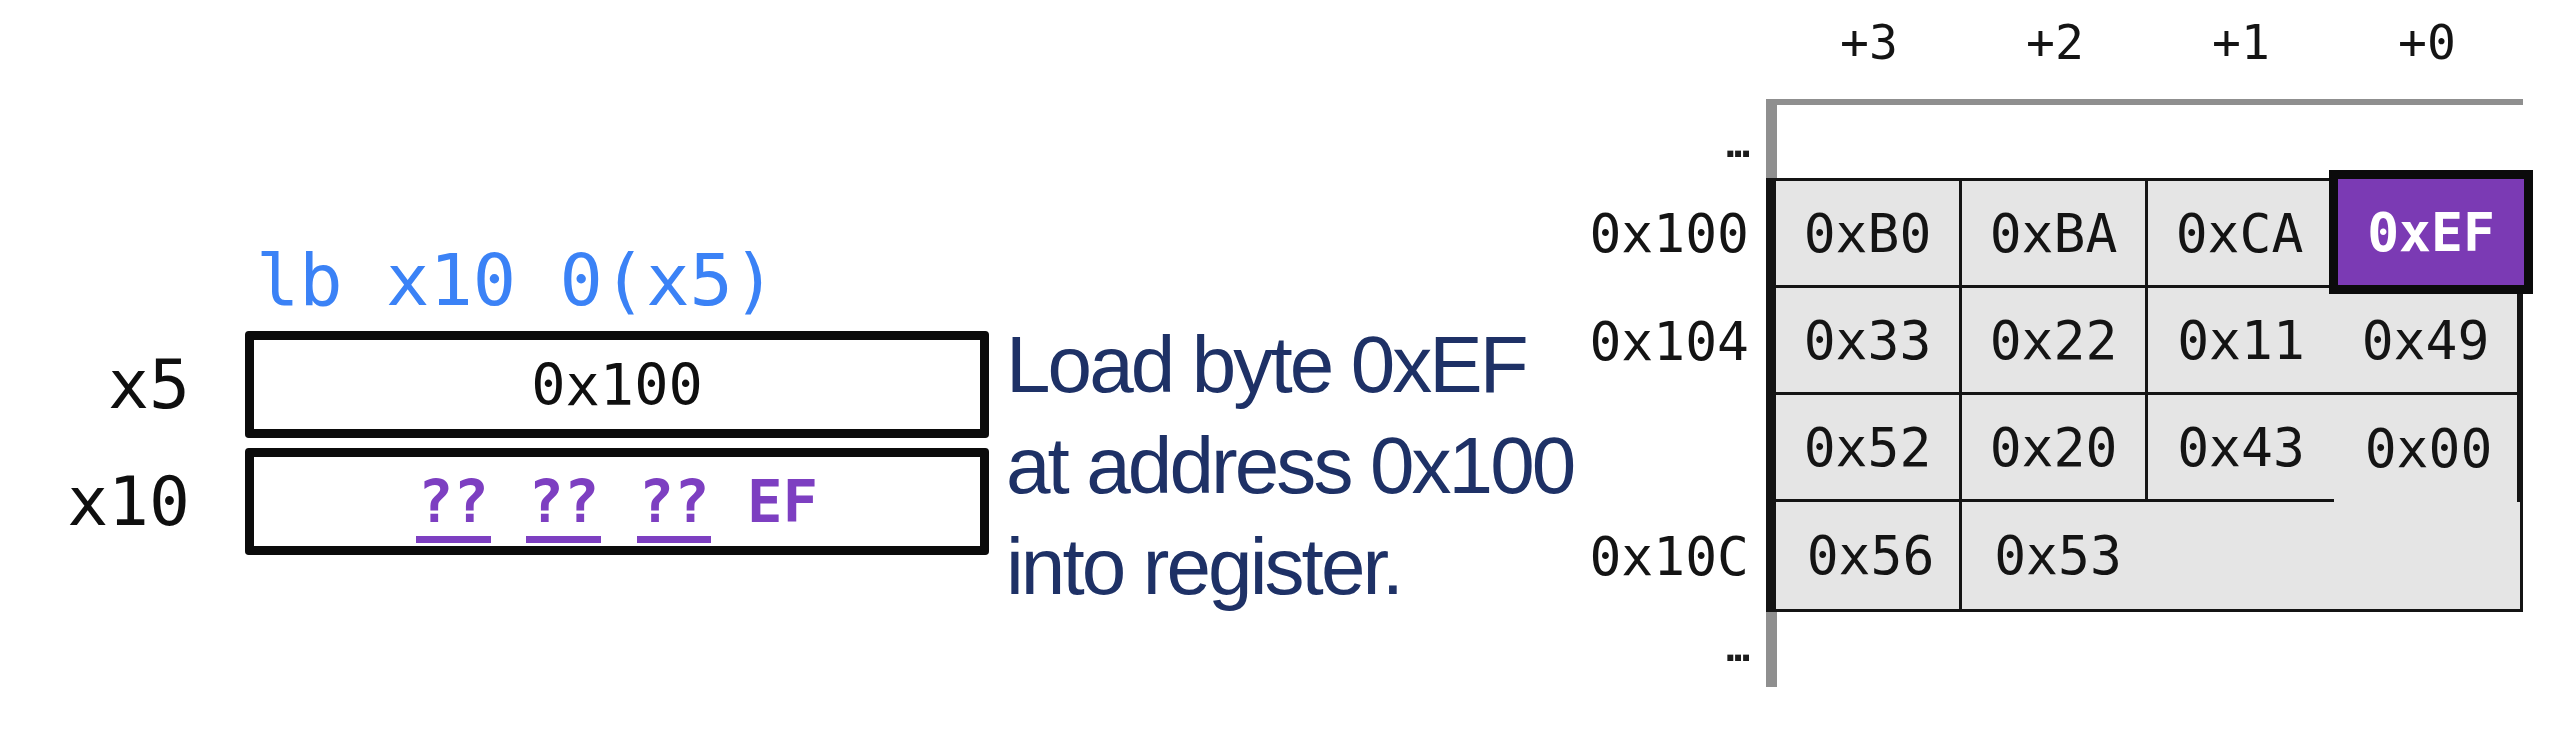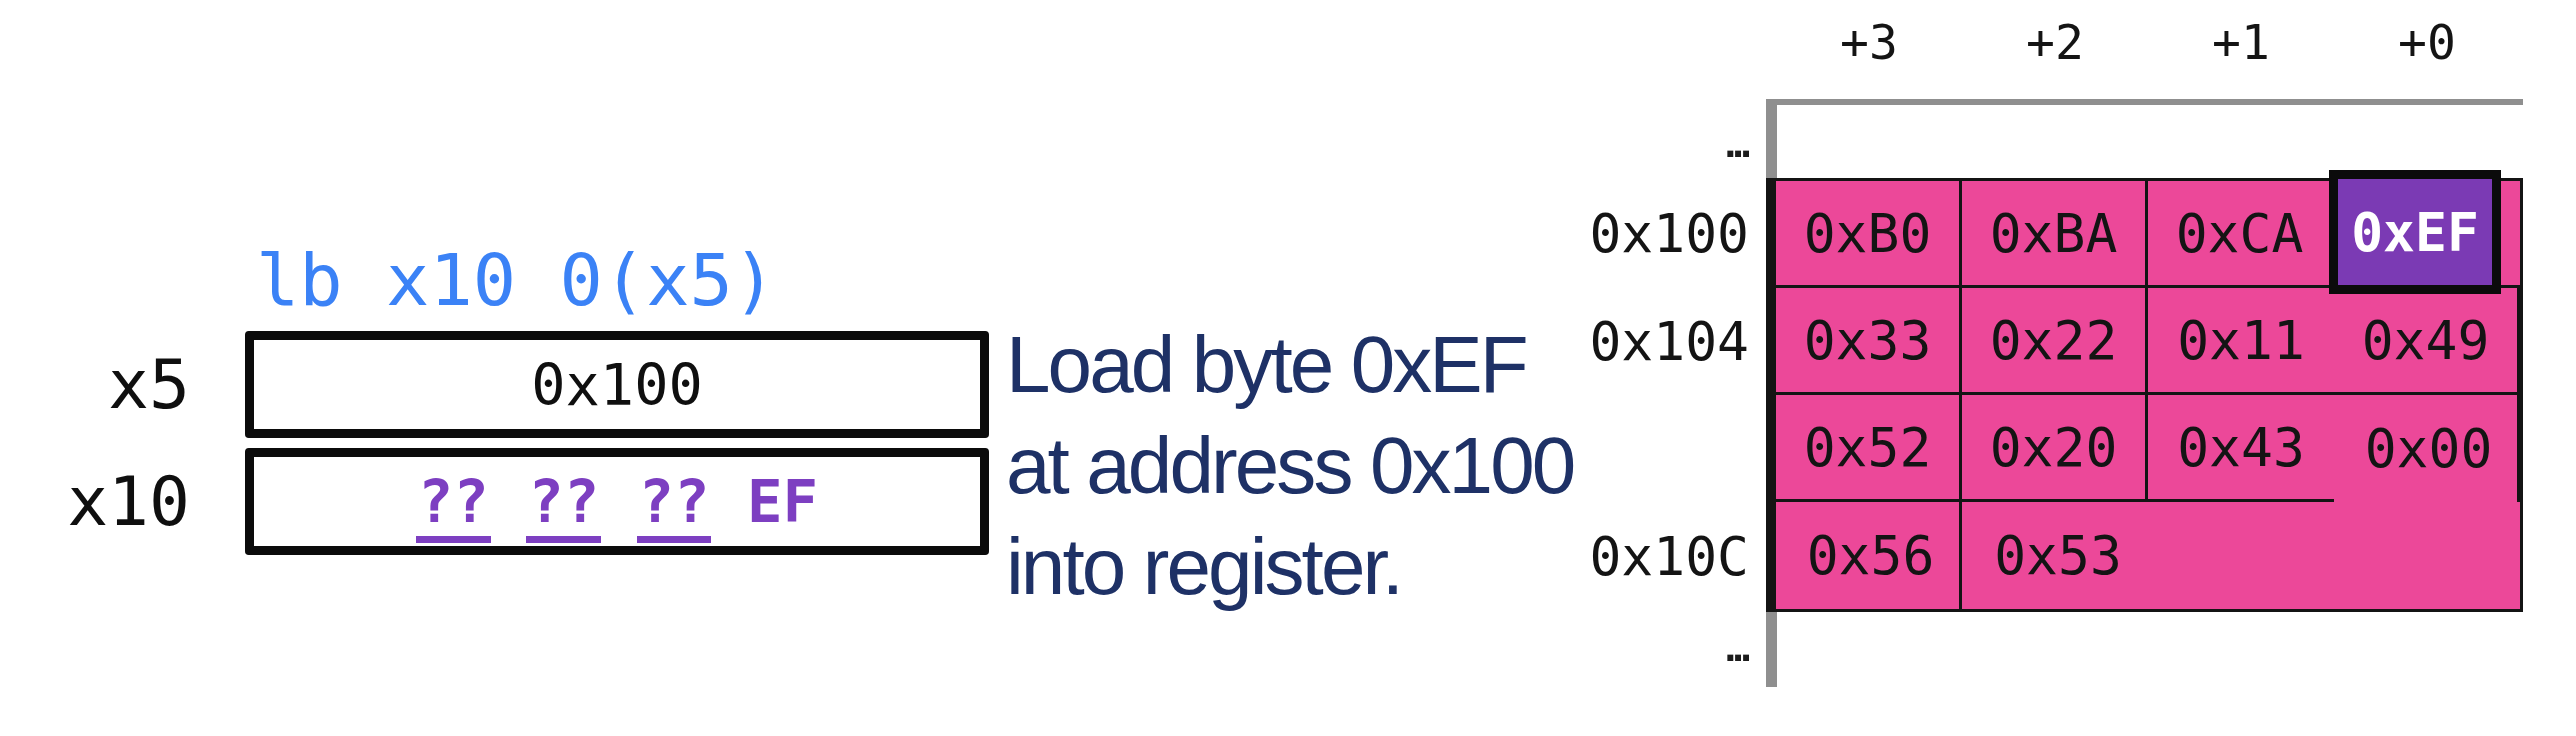--- a/index.html
+++ b/index.html
@@ -86,37 +86,37 @@
   }
   .ellipsis.top    { top: 122px; }
   .ellipsis.bottom { top: 626px; }
   .mem-grid {
     left: 1766px; top: 178px;
     display: grid;
     grid-template-columns: repeat(4, 186px);
     grid-auto-rows: 107px;
     border: 3.8px solid #141414;
     border-left: 10.5px solid #141414;
-    background: #ec4899;
+    background: #e5e5e5;
   }
   .mem-cell {
     border-right: 3.8px solid #141414;
     border-bottom: 3.8px solid #141414;
     display: flex; align-items: center; justify-content: center;
     font-size: 53px; color: #141414;
   }
   .mem-cell.last-col { border-right: none; }
   .mem-cell.last-row { border-bottom: none; padding-left: 6px; }
   .row-label {
     left: 1551px; width: 198px; height: 65px;
     display: flex; align-items: center; justify-content: flex-end;
     font-size: 53px; color: #141414;
   }
   .highlight-cell {
-    left: 2329px; top: 170px; width: 172px; height: 124px;
+    left: 2329px; top: 170px; width: 204px; height: 124px;
     background: #7b3ab4;
     border: 9.5px solid #0b0b0b;
     display: flex; align-items: center; justify-content: center;
     font-size: 53px; font-weight: bold; color: #ffffff;
   }
 </style>
 </head>
 <body>
 
 <div id="canvas">

